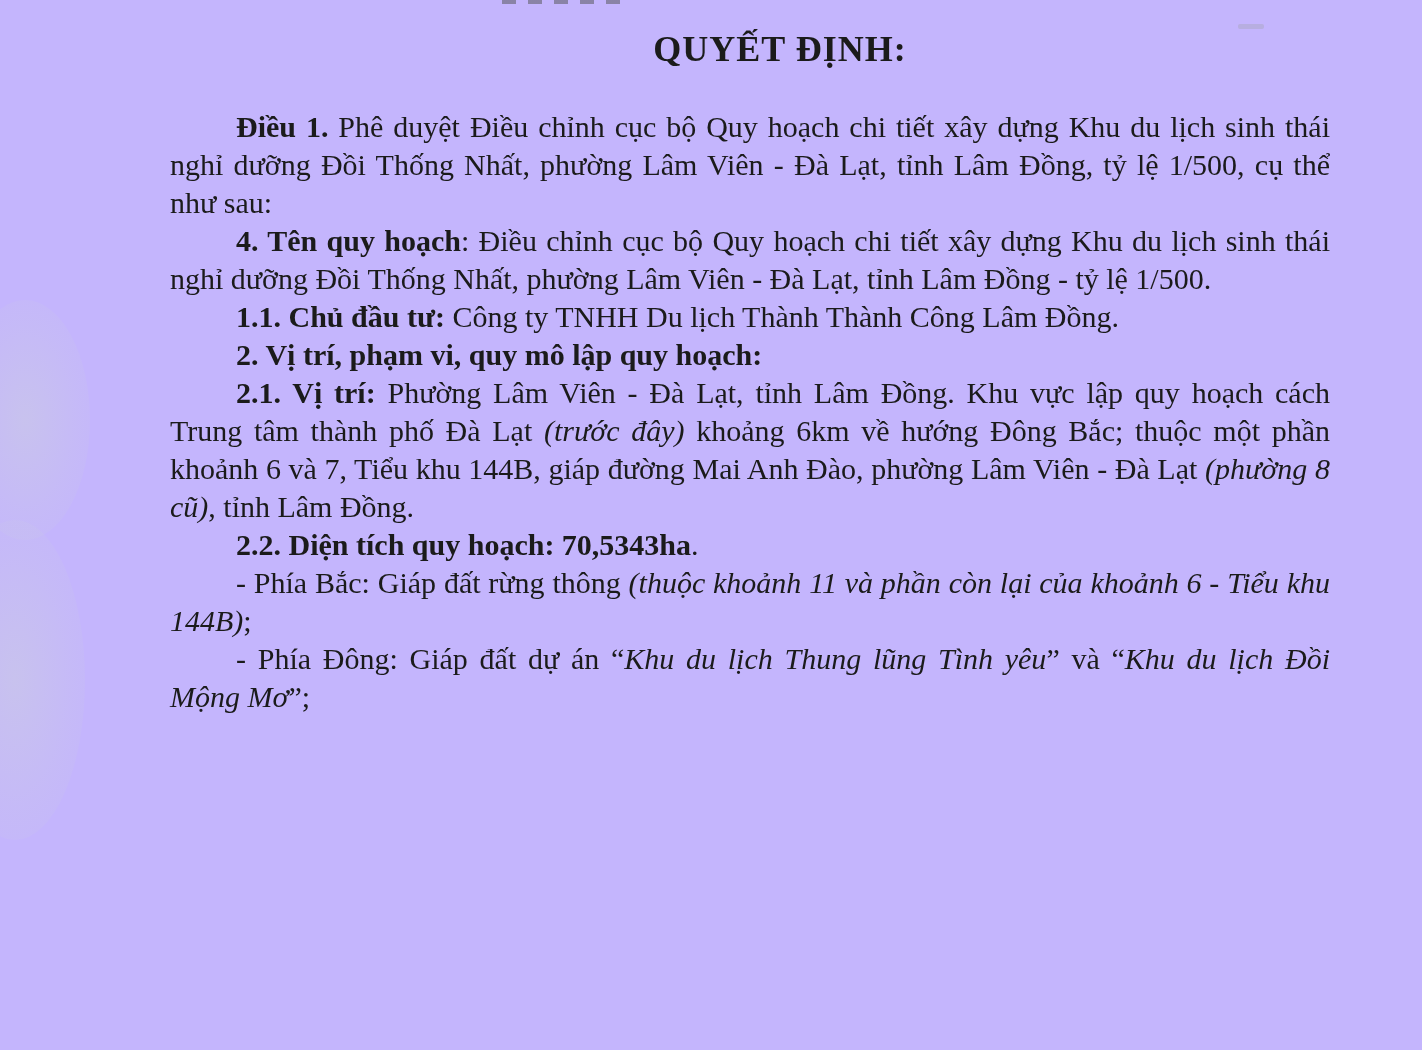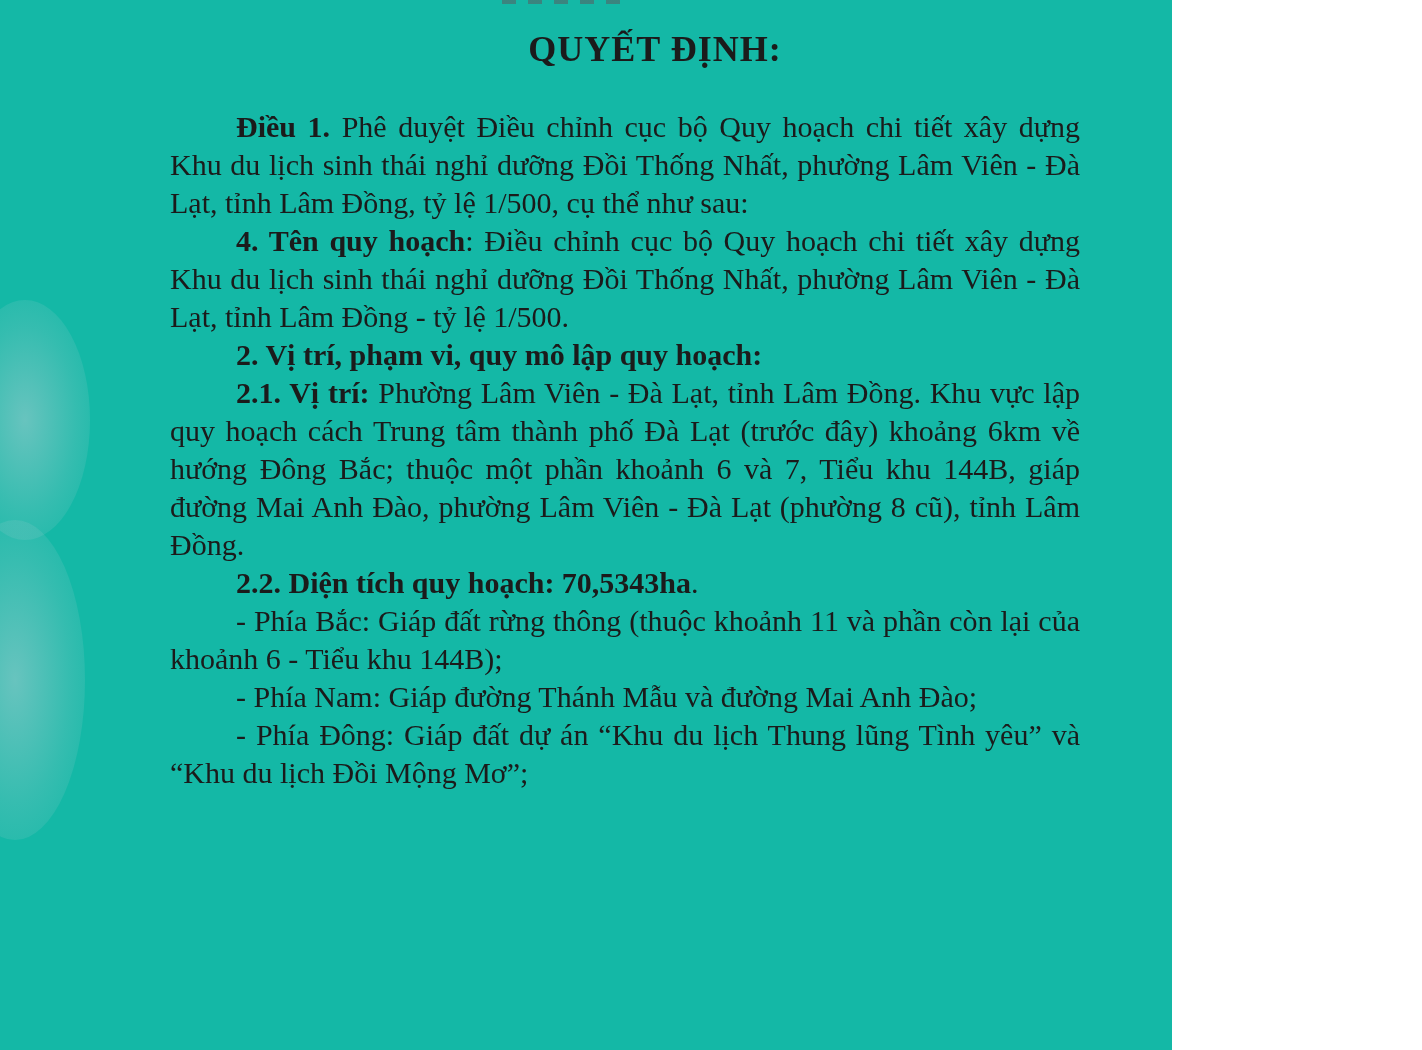--- a/index.html
+++ b/index.html
@@ -2,23 +2,23 @@
 <html lang="vi"><head>
 <meta charset="utf-8">
 <style>
   html, body {
     margin: 0;
     padding: 0;
     background: #ffffff;
   }
   .page {
     position: relative;
-    width: 1172px;
+    width: 1422px;
     height: 1050px;
-    background: #14b8a6;
+    background: #c4b5fd;
     overflow: hidden;
     font-family: "Liberation Serif", "DejaVu Serif", serif;
     color: #1b1b1b;
   }
   
   .smudge {
     position: absolute;
     border-radius: 50%;
     background: radial-gradient(ellipse at center, rgba(205,210,220,0.45) 0%, rgba(205,210,220,0.18) 55%, rgba(205,210,220,0) 100%);
     pointer-events: none;
@@ -62,21 +62,21 @@
   }
   .para {
     margin: 0 0 0 0;
     font-size: 30px;
     line-height: 38px;
     text-align: justify;
     text-indent: 66px;
   }
   .para:first-child { margin-top: 0; }
   .b { font-weight: 700; }
-  .i { }
+  .i { font-style: italic; }
   .r { font-weight: 400; }
   sup.fn {
     font-weight: 700;
     font-size: 19px;
     line-height: 0;
     vertical-align: 10px;
     letter-spacing: 0;
   }
 </style>
 </head>
@@ -86,21 +86,21 @@
   <div class="top-frag"></div>
   <div class="top-frag2"></div>
   <div class="smudge smudge-1"></div>
   <div class="smudge smudge-2"></div>
 
   <div class="doc">
     <h1 class="title">QUYẾT ĐỊNH:</h1>
     <div id="doc-body">
         <p class="para"><span class="b">Điều 1.</span><span class="r"> Phê duyệt Điều chỉnh cục bộ Quy hoạch chi tiết xây dựng Khu du lịch sinh thái nghỉ dưỡng Đồi Thống Nhất, phường Lâm Viên - Đà Lạt, tỉnh Lâm Đồng, tỷ lệ 1/500, cụ thể như sau:</span></p>
         <p class="para"><span class="b">4. Tên quy hoạch</span><span class="r">: Điều chỉnh cục bộ Quy hoạch chi tiết xây dựng Khu du lịch sinh thái nghỉ dưỡng Đồi Thống Nhất, phường Lâm Viên - Đà Lạt, tỉnh Lâm Đồng - tỷ lệ 1/500.</span></p>
+        <p class="para"><span class="b">1.1. Chủ đầu tư:</span><span class="r"> Công ty TNHH Du lịch Thành Thành Công Lâm Đồng.</span></p>
         <p class="para"><span class="b">2. Vị trí, phạm vi, quy mô lập quy hoạch:</span></p>
         <p class="para"><span class="b">2.1. Vị trí:</span><span class="r"> Phường Lâm Viên - Đà Lạt, tỉnh Lâm Đồng. Khu vực lập quy hoạch cách Trung tâm thành phố Đà Lạt </span><span class="i">(trước đây)</span><span class="r"> khoảng 6km về hướng Đông Bắc; thuộc một phần khoảnh 6 và 7, Tiểu khu 144B, giáp đường Mai Anh Đào, phường Lâm Viên - Đà Lạt </span><span class="i">(phường 8 cũ)</span><span class="r">, tỉnh Lâm Đồng.</span></p>
         <p class="para"><span class="b">2.2. Diện tích quy hoạch: 70,5343ha</span><span class="r">.</span></p>
         <p class="para"><span class="r">- Phía Bắc: Giáp đất rừng thông </span><span class="i">(thuộc khoảnh 11 và phần còn lại của khoảnh 6 - Tiểu khu 144B)</span><span class="r">;</span></p>
-        <p class="para"><span class="r">- Phía Nam: Giáp đường Thánh Mẫu và đường Mai Anh Đào;</span></p>
         <p class="para"><span class="r">- Phía Đông: Giáp đất dự án “</span><span class="i">Khu du lịch Thung lũng Tình yêu</span><span class="r">” và “</span><span class="i">Khu du lịch Đồi Mộng Mơ</span><span class="r">”;</span></p>
       </div>
   </div>
 </div>
 
 </body></html>

